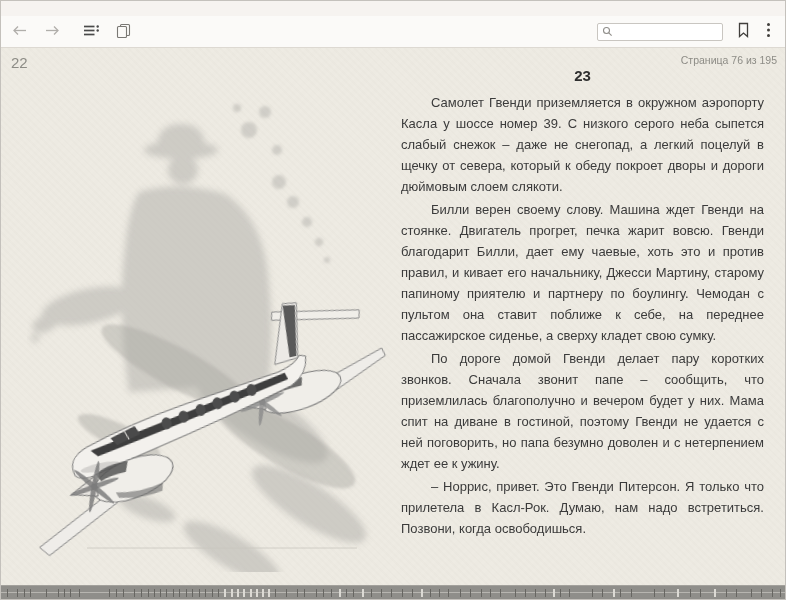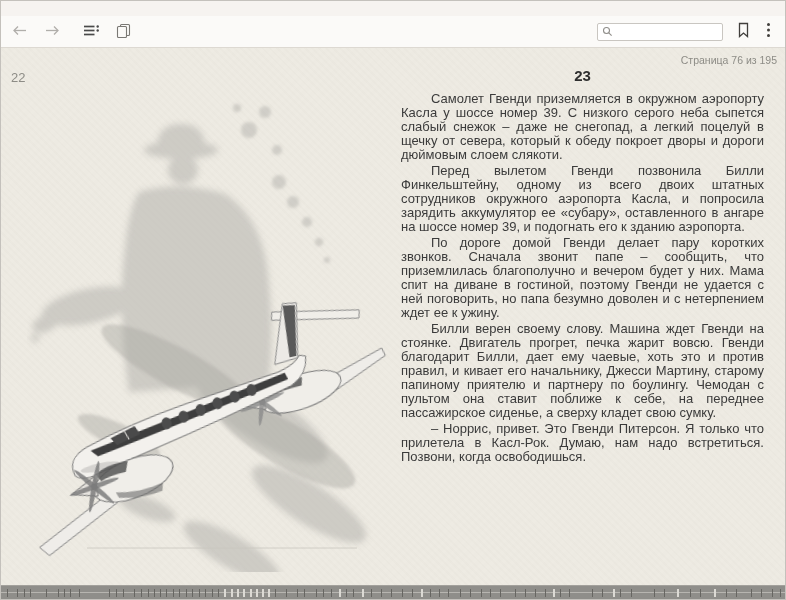--- a/index.html
+++ b/index.html
@@ -37,29 +37,29 @@
   }
   
   .content{
     position:absolute;top:46px;left:0;width:786px;height:540px;
     background:#edeae2;
     background-image:
       repeating-linear-gradient(45deg, rgba(90,80,60,0.015) 0 2px, rgba(0,0,0,0) 2px 5px),
       repeating-linear-gradient(-45deg, rgba(255,255,255,0.05) 0 3px, rgba(0,0,0,0) 3px 7px);
     border-top:1px solid #ddd9d2;
   }
-  .page-header-left{position:absolute;left:10px;top:22px;font-size:13px;color:#8d8c86;}
+  .page-header-left{position:absolute;left:10px;top:6px;font-size:15px;color:#8d8c86;}
   .page-header-right{position:absolute;right:10px;top:6px;font-size:10.5px;color:#8d8c86;}
   .illustration{position:absolute;left:26px;top:48px;width:364px;height:476px;margin:0;}
   .page-text-col{position:absolute;left:400px;top:18px;width:363px;}
   .chapter-heading{
     margin:0 0 6px 0;text-align:center;font-size:15px;font-weight:bold;color:#2e2e2e;line-height:20px;
   }
   .page-text p{
-    margin:0 0 2px 0;font-size:13px;line-height:14px;color:#3b3b3b;
+    margin:0 0 2px 0;font-size:13px;line-height:21px;color:#3b3b3b;
     text-align:justify;text-indent:30px;
   }
   
   .progress-bar{
     position:absolute;left:0;bottom:0;width:100%;height:14px;background:#8f8e8a;
     border-top:1px solid #a3a19c;
   }
   .progress-bar::before{
     content:"";position:absolute;left:0;top:6px;width:100%;height:1px;background:#b7b5b0;
   }
@@ -270,23 +270,22 @@
             <path d="M56 152 Q80 158 104 152 L102 160 Q80 164 58 158 Z" fill="#6b6b6b" opacity="0.6"></path>
           </g>
         </g>
       </svg>
     </figure>
 
     <div class="page-text-col">
       <h2 class="chapter-heading">23</h2>
       <div class="page-text">
           <p>Самолет Гвенди приземляется в окружном аэропорту Касла у шоссе номер 39. С низкого серого неба сыпется слабый снежок – даже не снегопад, а легкий поцелуй в щечку от севера, который к обеду покроет дворы и дороги дюймовым слоем слякоти.</p>
-          <p>Перед вылетом Гвенди позвонила Билли Финкельштейну, одному из всего двоих штатных сотрудников окружного аэропорта Касла, и попросила зарядить аккумулятор ее «субару», оставленного в ангаре на шоссе номер 39, и подогнать его к зданию аэропорта.</p>
+          <p>Билли верен своему слову. Машина ждет Гвенди на стоянке. Двигатель прогрет, печка жарит вовсю. Гвенди благодарит Билли, дает ему чаевые, хоть это и против правил, и кивает его начальнику, Джесси Мартину, старому папиному приятелю и партнеру по боулингу. Чемодан с пультом она ставит поближе к себе, на переднее пассажирское сиденье, а сверху кладет свою сумку.</p>
           <p>По дороге домой Гвенди делает пару коротких звонков. Сначала звонит папе – сообщить, что приземлилась благополучно и вечером будет у них. Мама спит на диване в гостиной, поэтому Гвенди не удается с ней поговорить, но папа безумно доволен и с нетерпением ждет ее к ужину.</p>
-          <p>Билли верен своему слову. Машина ждет Гвенди на стоянке. Двигатель прогрет, печка жарит вовсю. Гвенди благодарит Билли, дает ему чаевые, хоть это и против правил, и кивает его начальнику, Джесси Мартину, старому папиному приятелю и партнеру по боулингу. Чемодан с пультом она ставит поближе к себе, на переднее пассажирское сиденье, а сверху кладет свою сумку.</p>
           <p>– Норрис, привет. Это Гвенди Питерсон. Я только что прилетела в Касл-Рок. Думаю, нам надо встретиться. Позвони, когда освободишься.</p>
         </div>
     </div>
   </div>
 
   <div class="progress-bar">
       <span class="tick dark" style="left: 0.8%;"></span>
       <span class="tick dark" style="left: 2%;"></span>
       <span class="tick dark" style="left: 2.9%;"></span>
       <span class="tick dark" style="left: 3.7%;"></span>

